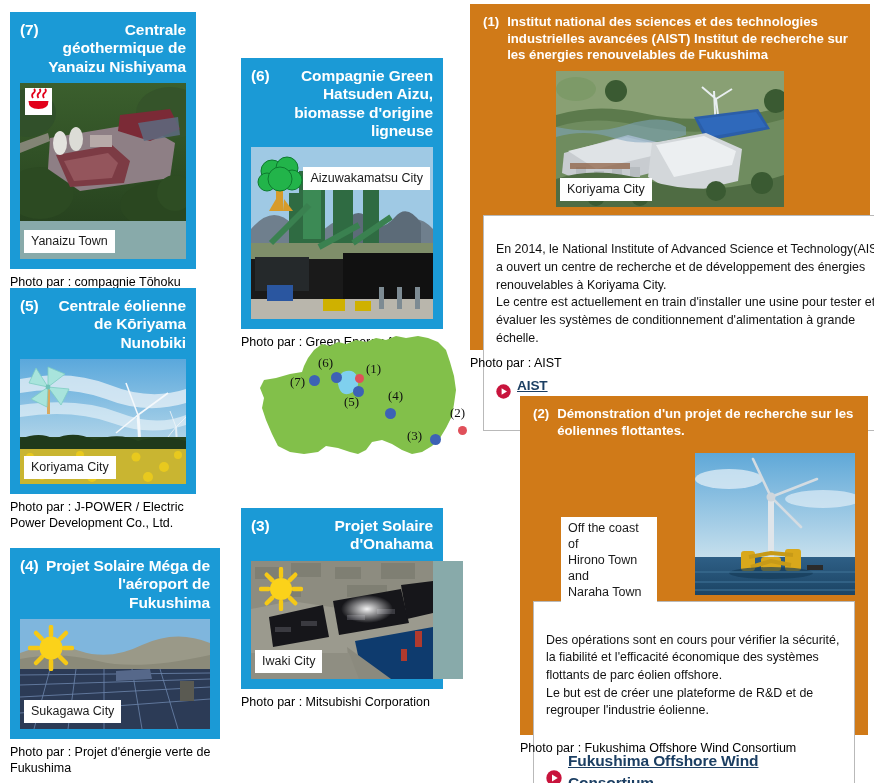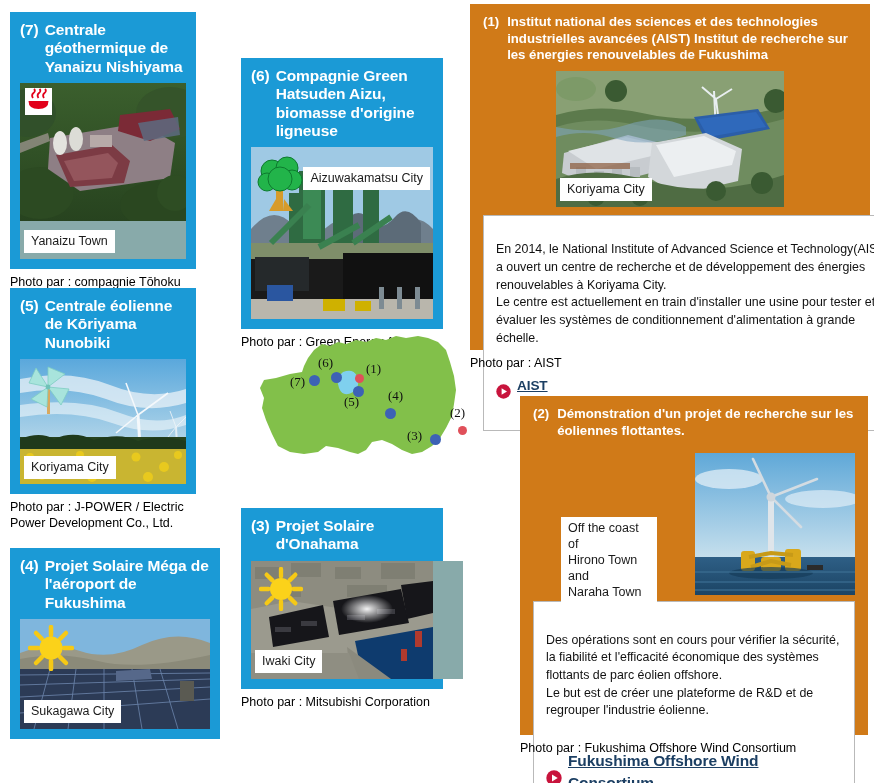--- a/index.html
+++ b/index.html
@@ -25,21 +25,21 @@
     color: #ffffff;
     font-size: 15.5px;
     line-height: 1.18;
     font-weight: 600;
     display: flex;
     gap: 6px;
     margin-bottom: 7px;
     letter-spacing: -0.1px;
   }
   .blue-card .card-num { flex: 0 0 auto; font-weight: 600; }
-  .blue-card .card-name { flex: 1 1 auto; }
+  .blue-card .card-name { flex: 1 1 auto; text-align: right; }
 
   
   .photo {
     position: relative;
     overflow: hidden;
     background: #8aa;
   }
   .city-tag {
     position: absolute;
     background: #ffffff;
@@ -259,20 +259,21 @@
               <path d="M32 32 L38 38"></path>
             <path d="M38 8 L32 14"></path>
               <path d="M14 32 L8 38"></path>
           </g>
           <circle cx="23" cy="23" r="11.5" fill="#fbd21a"></circle>
         </svg>
       </div>
       <div class="city-tag" style="left:4px; bottom:6px;">Sukagawa City</div>
     </div>
   </div>
+  <div class="credit">Photo par : Projet d'énergie verte de Fukushima</div>
 </div>
 
 <div class="panel" style="left:241px; top:58px; width:202px;">
   <div class="blue-card" style="width:202px;">
     <div class="card-title">
       <span class="card-num">(6)</span>
       <span class="card-name">Compagnie Green Hatsuden Aizu, biomasse d'origine ligneuse</span>
     </div>
     <div class="photo" style="width:182px; height:172px;">
       <svg width="182" height="172" viewBox="0 0 182 172">

